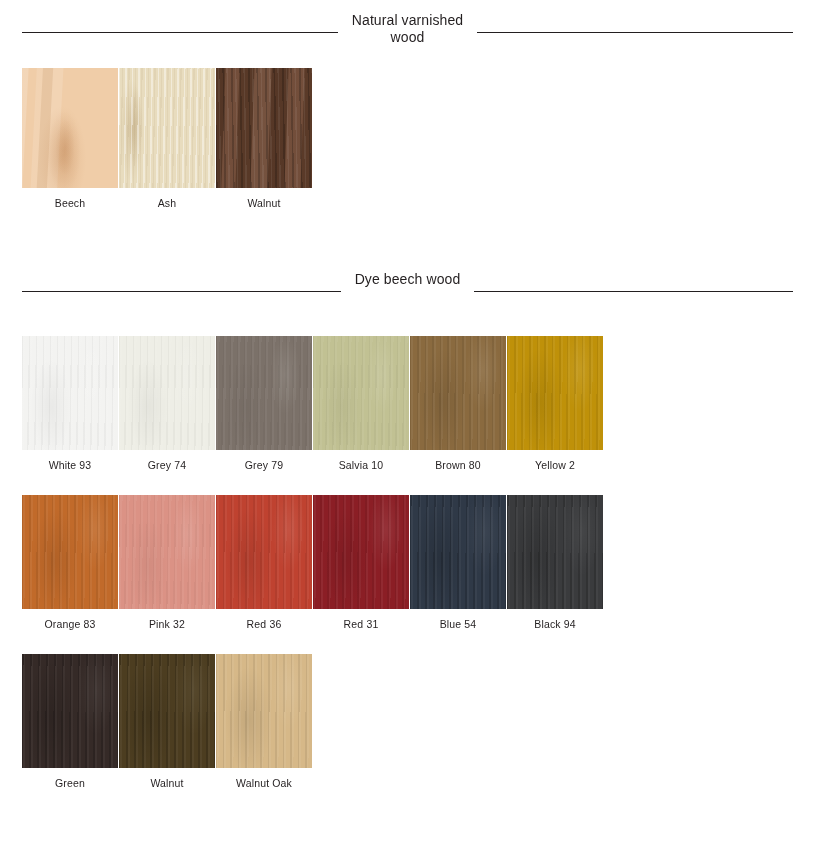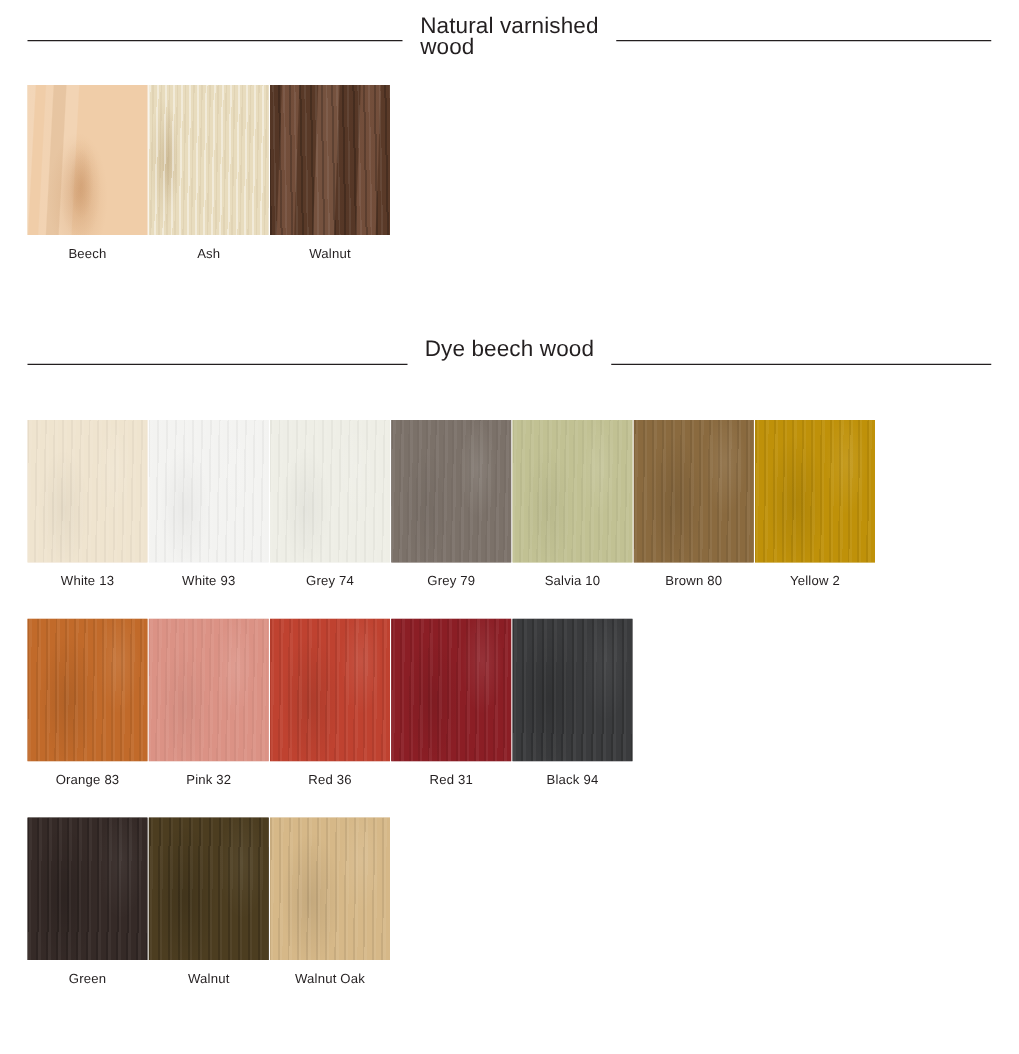--- a/index.html
+++ b/index.html
@@ -27,23 +27,24 @@
   .section-header .rule {
     flex: 1 1 auto;
     height: 1px;
     background: #231f20;
     margin-top: 20px;
   }
   .section-header .rule.left  { margin-right: 14px; }
   .section-header .rule.right { margin-left: 14px; }
   .section-title {
     flex: 0 0 auto;
-    font-size: 18px;
+    font-size: 14px;
     line-height: 17px;
     letter-spacing: 0.1px;
+    text-align: center;
     color: #231f20;
     white-space: pre-line;
     max-width: 180px;
   }
 
   
   .swatch-row {
     display: flex;
     padding-left: 22px;
     gap: 1px;
@@ -123,26 +124,20 @@
 <div class="section-header">
   <div class="rule left"></div>
   <div class="section-title">Dye beech wood</div>
   <div class="rule right"></div>
 </div>
 
 <div class="sp-after-head2"></div>
 
 <div class="swatch-row" id="row-1-0">
     <div class="swatch-cell">
-      <div class="swatch-tile" style="background-color: rgb(239, 228, 207);">
-        <div class="grain" style="background:repeating-linear-gradient(91deg, rgba(0,0,0,.035) 0 1.4px, rgba(255,255,255,.05) 1.4px 3.6px, rgba(0,0,0,0) 3.6px 7px),radial-gradient(ellipse 30% 60% at 30% 62%, rgba(0,0,0,.045), rgba(0,0,0,0) 70%),radial-gradient(ellipse 22% 48% at 72% 34%, rgba(255,255,255,.10), rgba(255,255,255,0) 72%),#EFE4CF;"></div>
-      </div>
-      <div class="swatch-label">White 13</div>
-    </div>
-    <div class="swatch-cell">
       <div class="swatch-tile" style="background-color: rgb(243, 243, 241);">
         <div class="grain" style="background:repeating-linear-gradient(91deg, rgba(0,0,0,.035) 0 1.4px, rgba(255,255,255,.05) 1.4px 3.6px, rgba(0,0,0,0) 3.6px 7px),radial-gradient(ellipse 30% 60% at 30% 62%, rgba(0,0,0,.045), rgba(0,0,0,0) 70%),radial-gradient(ellipse 22% 48% at 72% 34%, rgba(255,255,255,.10), rgba(255,255,255,0) 72%),#F3F3F1;"></div>
       </div>
       <div class="swatch-label">White 93</div>
     </div>
     <div class="swatch-cell">
       <div class="swatch-tile" style="background-color: rgb(238, 238, 230);">
         <div class="grain" style="background:repeating-linear-gradient(91deg, rgba(0,0,0,.035) 0 1.4px, rgba(255,255,255,.05) 1.4px 3.6px, rgba(0,0,0,0) 3.6px 7px),radial-gradient(ellipse 30% 60% at 30% 62%, rgba(0,0,0,.045), rgba(0,0,0,0) 70%),radial-gradient(ellipse 22% 48% at 72% 34%, rgba(255,255,255,.10), rgba(255,255,255,0) 72%),#EEEEE6;"></div>
       </div>
       <div class="swatch-label">Grey 74</div>
@@ -192,20 +187,26 @@
       </div>
       <div class="swatch-label">Red 36</div>
     </div>
     <div class="swatch-cell">
       <div class="swatch-tile" style="background-color: rgb(139, 30, 37);">
         <div class="grain" style="background:repeating-linear-gradient(90.5deg, rgba(0,0,0,.07) 0 1.5px, rgba(255,255,255,.055) 1.5px 3.4px, rgba(0,0,0,0) 3.4px 7.5px),radial-gradient(ellipse 34% 66% at 34% 58%, rgba(0,0,0,.085), rgba(0,0,0,0) 72%),radial-gradient(ellipse 24% 50% at 76% 30%, rgba(255,255,255,.09), rgba(255,255,255,0) 74%),#8B1E25;"></div>
       </div>
       <div class="swatch-label">Red 31</div>
     </div>
     <div class="swatch-cell">
+      <div class="swatch-tile" style="background-color: rgb(47, 57, 71);">
+        <div class="grain" style="background:repeating-linear-gradient(90.5deg, rgba(0,0,0,.16) 0 1.6px, rgba(255,255,255,.045) 1.6px 3.5px, rgba(0,0,0,0) 3.5px 8px),radial-gradient(ellipse 36% 70% at 30% 56%, rgba(0,0,0,.14), rgba(0,0,0,0) 74%),radial-gradient(ellipse 26% 52% at 78% 32%, rgba(255,255,255,.055), rgba(255,255,255,0) 76%),#2F3947;"></div>
+      </div>
+      <div class="swatch-label">Blue 54</div>
+    </div>
+    <div class="swatch-cell">
       <div class="swatch-tile" style="background-color: rgb(58, 59, 61);">
         <div class="grain" style="background:repeating-linear-gradient(90.5deg, rgba(0,0,0,.16) 0 1.6px, rgba(255,255,255,.045) 1.6px 3.5px, rgba(0,0,0,0) 3.5px 8px),radial-gradient(ellipse 36% 70% at 30% 56%, rgba(0,0,0,.14), rgba(0,0,0,0) 74%),radial-gradient(ellipse 26% 52% at 78% 32%, rgba(255,255,255,.055), rgba(255,255,255,0) 76%),#3A3B3D;"></div>
       </div>
       <div class="swatch-label">Black 94</div>
     </div>
   </div>
 <div class="sp-before-last"></div>
 <div class="swatch-row" id="row-1-2">
     <div class="swatch-cell">
       <div class="swatch-tile" style="background-color: rgb(53, 42, 39);">

